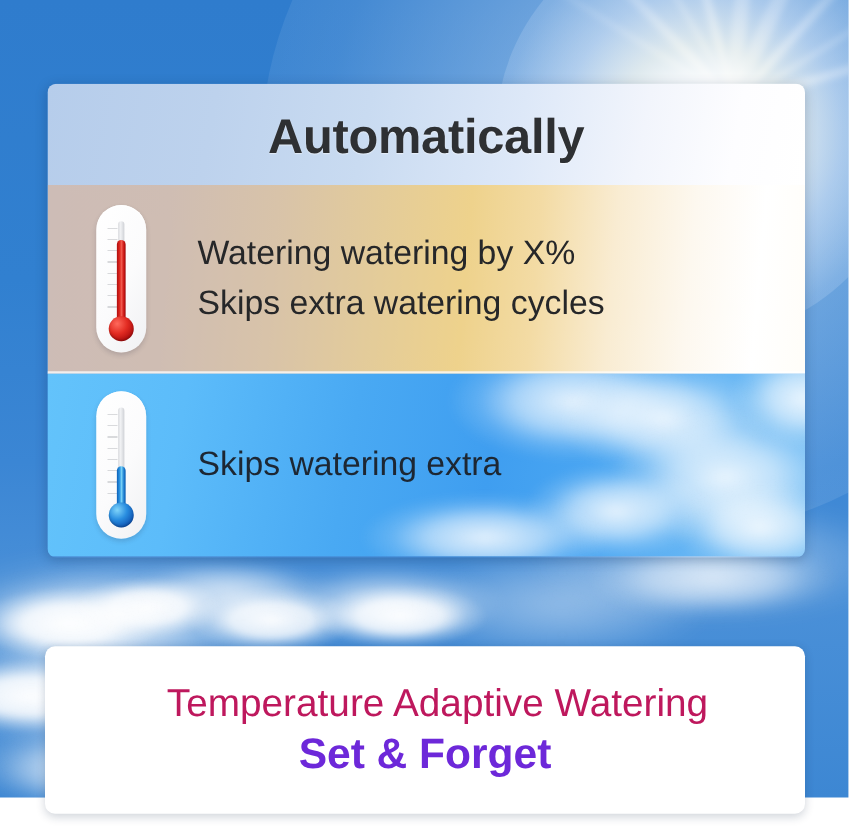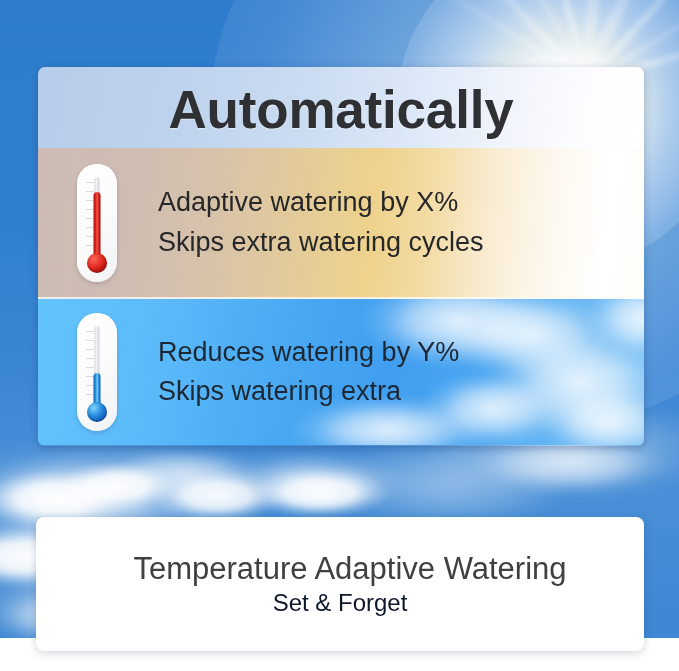--- a/index.html
+++ b/index.html
@@ -133,21 +133,21 @@
       #c9dbf1 42%,
       #dde8f8 62%,
       #f2f5fc 78%,
       #fdfdff 90%,
       #ffffff 100%);
     display: flex;
     align-items: center;
     justify-content: center;
   }
   .band-header .title {
-    font-size: 53px;
+    font-size: 39px;
     font-weight: bold;
     color: #2e3033;
     letter-spacing: -0.2px;
     text-shadow: 0 1px 1px rgba(255,255,255,0.55);
     margin-top: 4px;
   }
 
   .band {
     position: relative;
     height: 149px;
@@ -292,29 +292,29 @@
     background: #ffffff;
     border-radius: 8px;
     box-shadow: 0 2px 8px rgba(20,40,70,0.20);
     display: flex;
     flex-direction: column;
     align-items: center;
     justify-content: center;
   }
   .caption-card .cap-line1 {
     font-size: 31px;
-    color: #404040;
+    color: #be185d;
     line-height: 1.18;
     margin-bottom: 2px;
     margin-left: 20px;
   }
   .caption-card .cap-line2 {
-    font-size: 24px;
-    font-weight: normal;
-    color: #0f172a;
+    font-size: 34px;
+    font-weight: bold;
+    color: #6d28d9;
     line-height: 1.18;
   }
 </style>
 </head>
 <body>
 
 <div id="stage">
 
   <div class="sky">
 
@@ -362,21 +362,21 @@
     <div class="band band-hot">
       <div class="thermo-slot">
         <div class="thermo">
           <div class="ticks"></div>
           <div class="stem"></div>
           <div class="mercury hot"></div>
           <div class="bulb hot"></div>
         </div>
       </div>
       <div class="band-lines">
-        <div class="line">Adaptive watering by X%</div>
+        <div class="line">Watering watering by X%</div>
         <div class="line">Skips extra watering cycles</div>
       </div>
     </div>
 
     <div class="band band-cold">
       <div class="cloudwisp" style="left:320px; top:-26px; width:200px; height:96px;"></div>
       <div class="cloudwisp" style="left:408px; top:-10px; width:170px; height:92px;"></div>
       <div class="cloudwisp" style="left:452px; top:28px;  width:180px; height:110px;"></div>
       <div class="cloudwisp" style="left:380px; top:72px;  width:150px; height:76px;"></div>
       <div class="cloudwisp" style="left:500px; top:86px;  width:140px; height:74px;"></div>
@@ -385,21 +385,20 @@
 
       <div class="thermo-slot">
         <div class="thermo">
           <div class="ticks"></div>
           <div class="stem"></div>
           <div class="mercury cold"></div>
           <div class="bulb cold"></div>
         </div>
       </div>
       <div class="band-lines">
-        <div class="line">Reduces watering by Y%</div>
         <div class="line">Skips watering extra</div>
       </div>
     </div>
 
   </div>
 
   <div class="caption-card">
     <div class="cap-line1">Temperature Adaptive Watering</div>
     <div class="cap-line2">Set &amp; Forget</div>
   </div>

